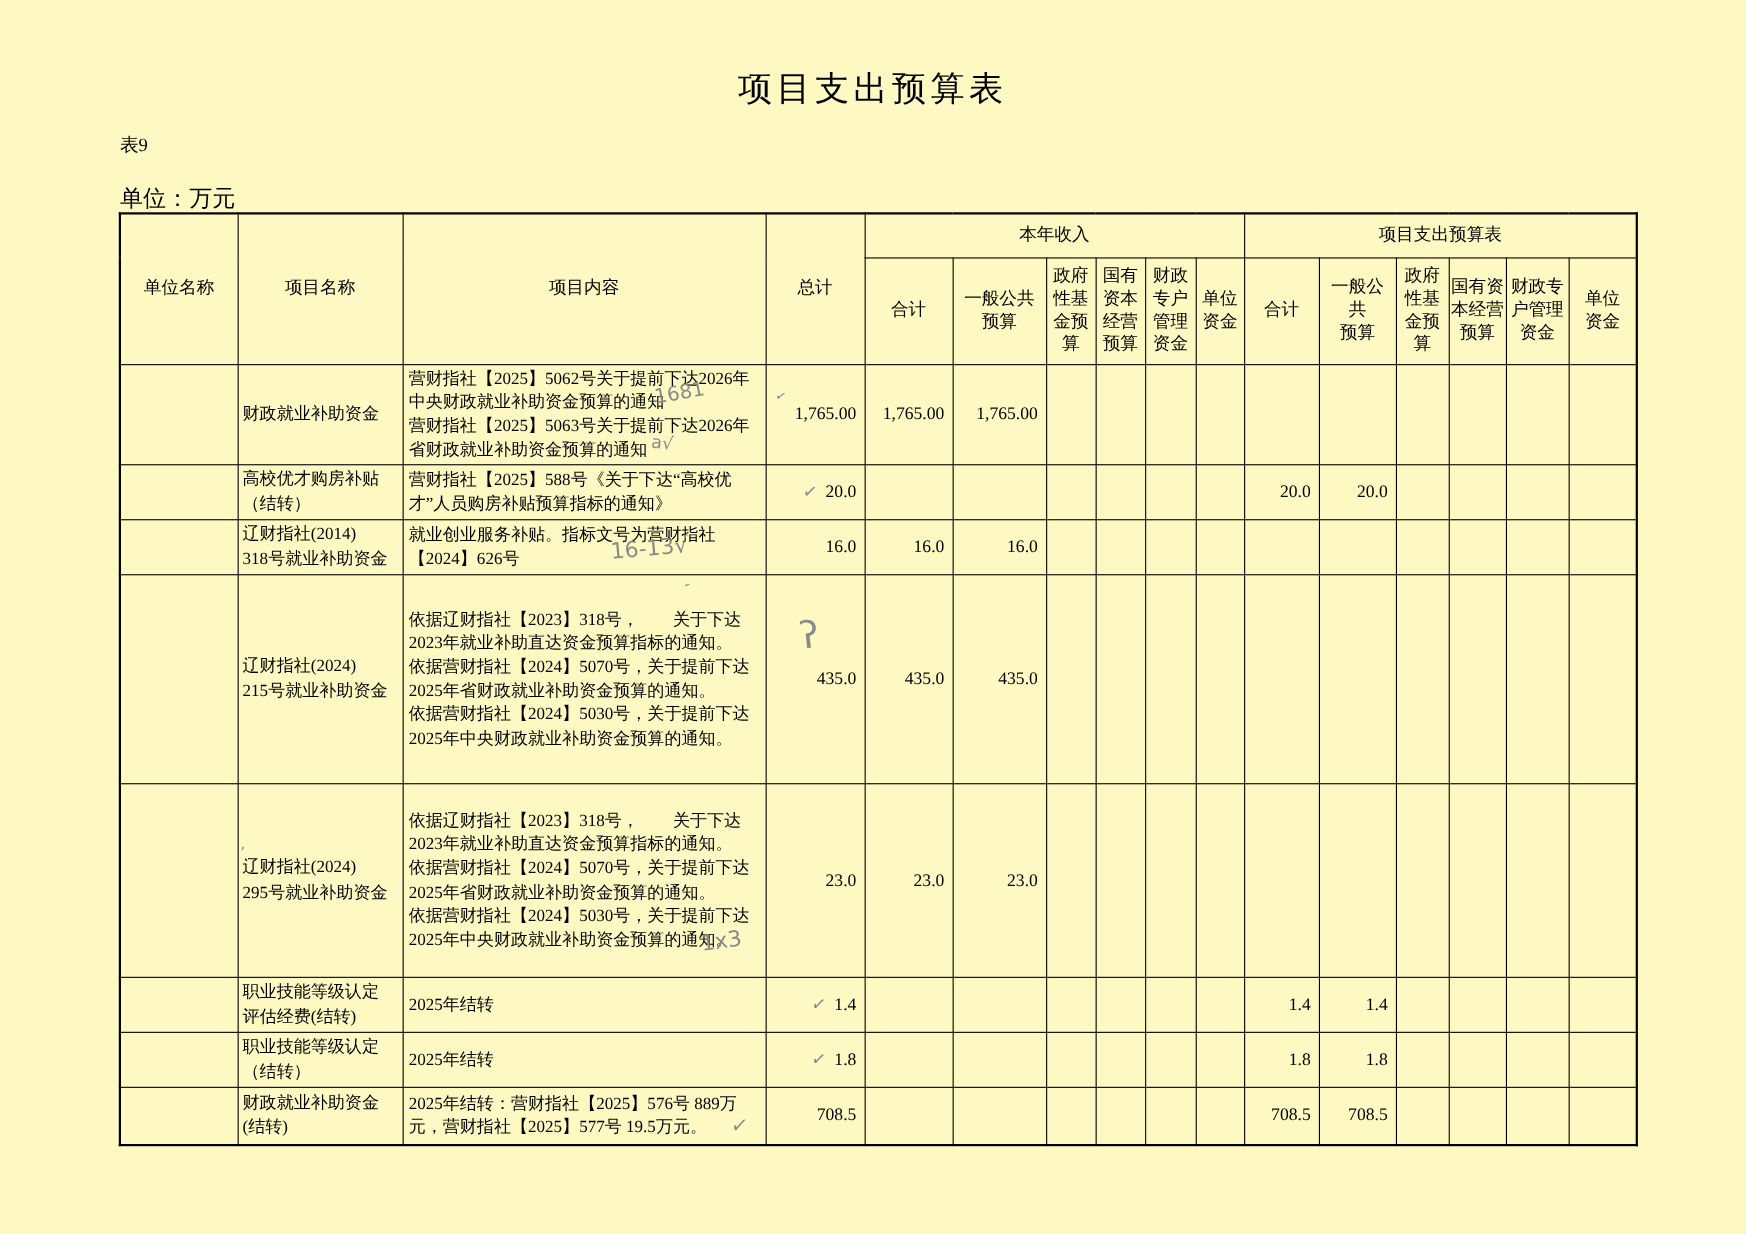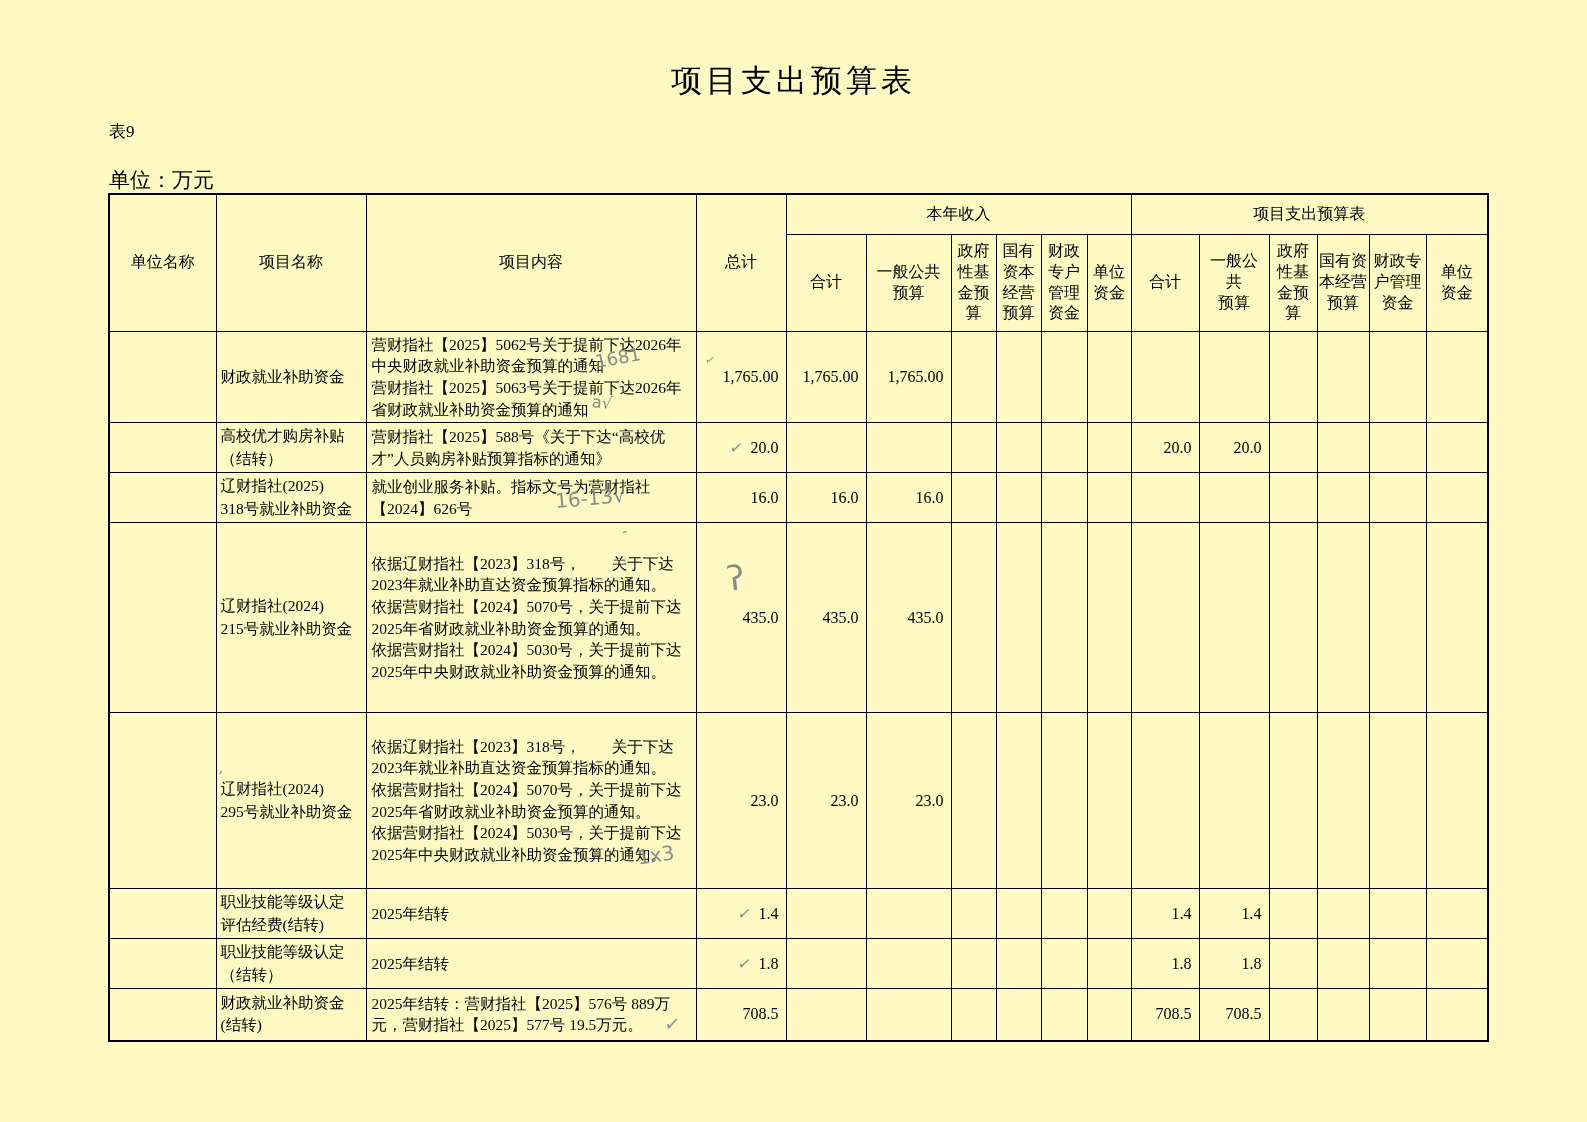--- a/index.html
+++ b/index.html
@@ -119,21 +119,21 @@
           <td class="num"><span></span></td>
           <td class="num"><span>20.0</span></td>
           <td class="num"><span>20.0</span></td>
           <td class="num"><span></span></td>
           <td class="num"><span></span></td>
           <td class="num"><span></span></td>
           <td class="num"><span></span></td>
         </tr>
         <tr style="height: 48px;">
           <td class="c"></td>
-          <td class="name"><span>辽财指社(2025)
+          <td class="name"><span>辽财指社(2014)
 318号就业补助资金</span></td>
           <td class="content"><span class="ct">就业创业服务补贴。指标文号为营财指社【2024】626号</span><span class="hw" style="left: 188px; top: 15px; font-size: 20px; transform: rotate(-5deg);">16-13√</span></td>
           <td class="num"><span>16.0</span></td>
           <td class="num"><span>16.0</span></td>
           <td class="num"><span>16.0</span></td>
           <td class="num"><span></span></td>
           <td class="num"><span></span></td>
           <td class="num"><span></span></td>
           <td class="num"><span></span></td>
           <td class="num"><span></span></td>

